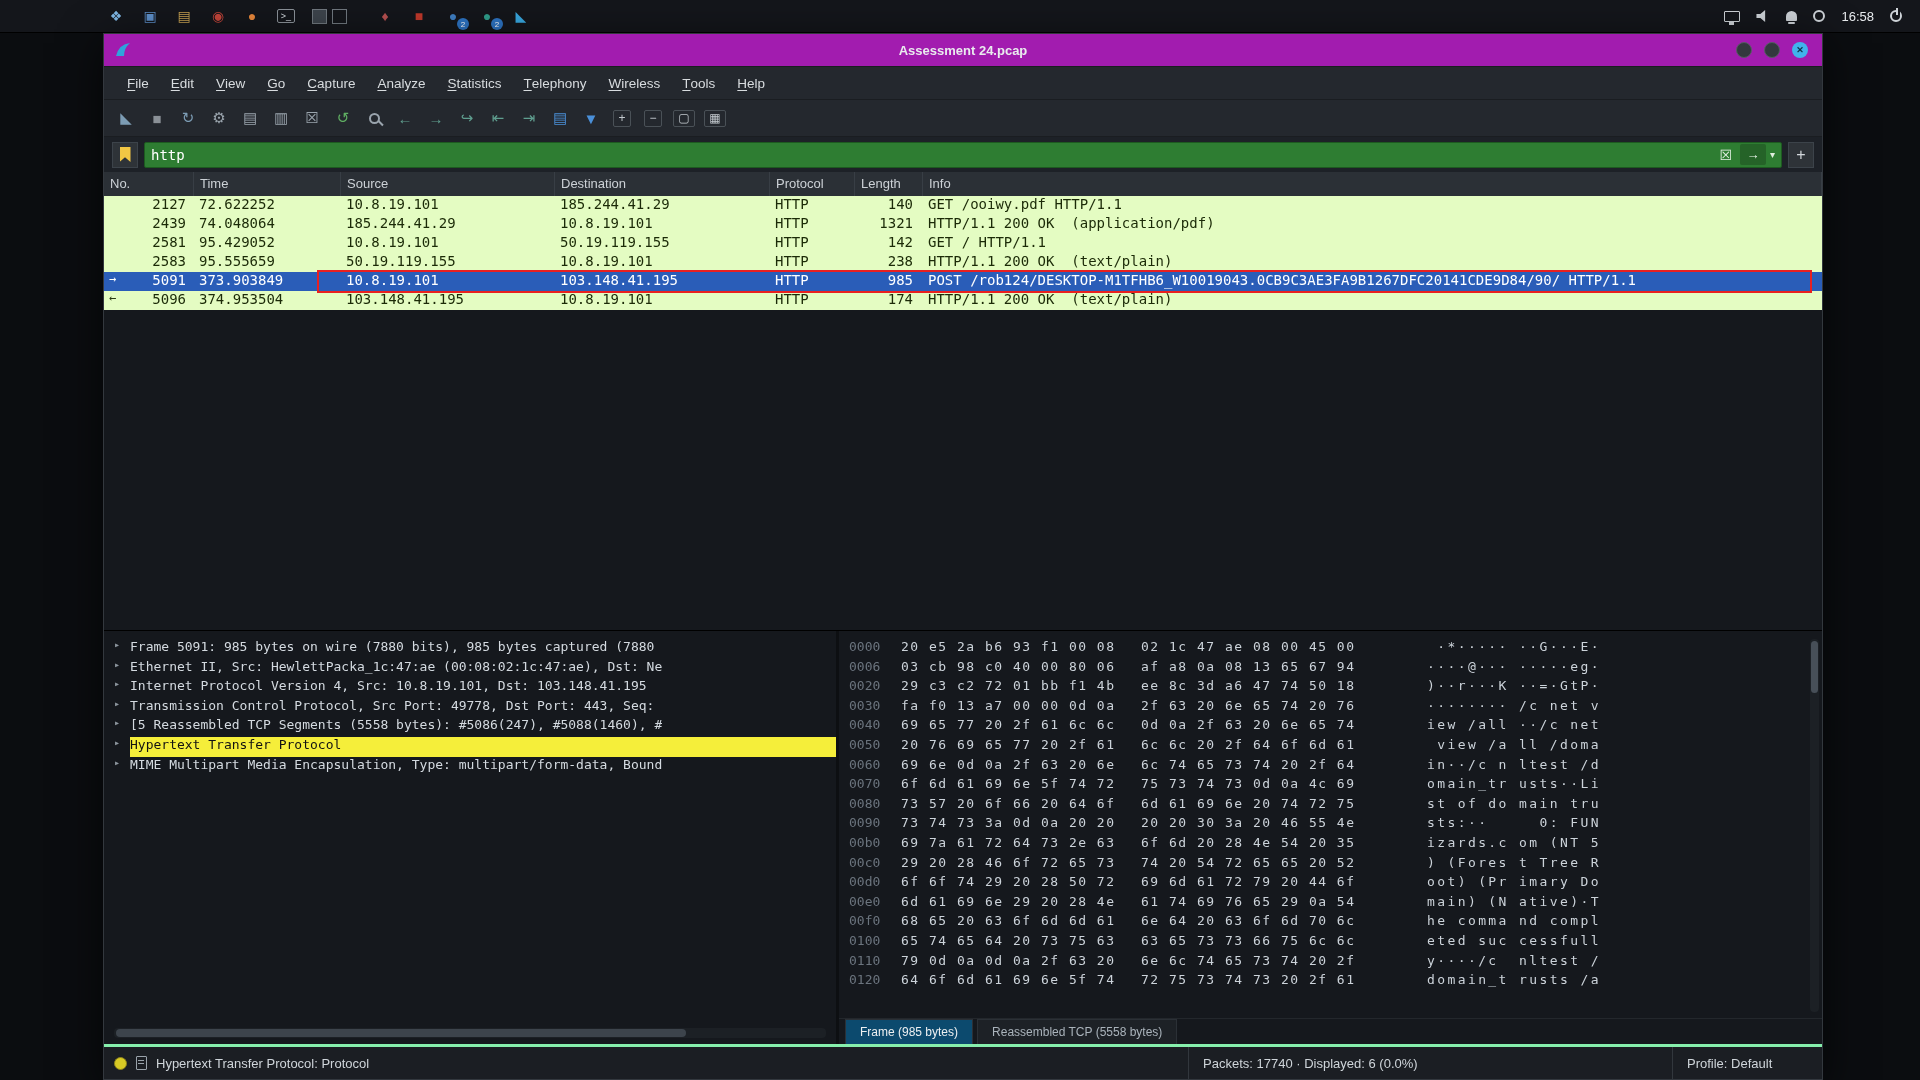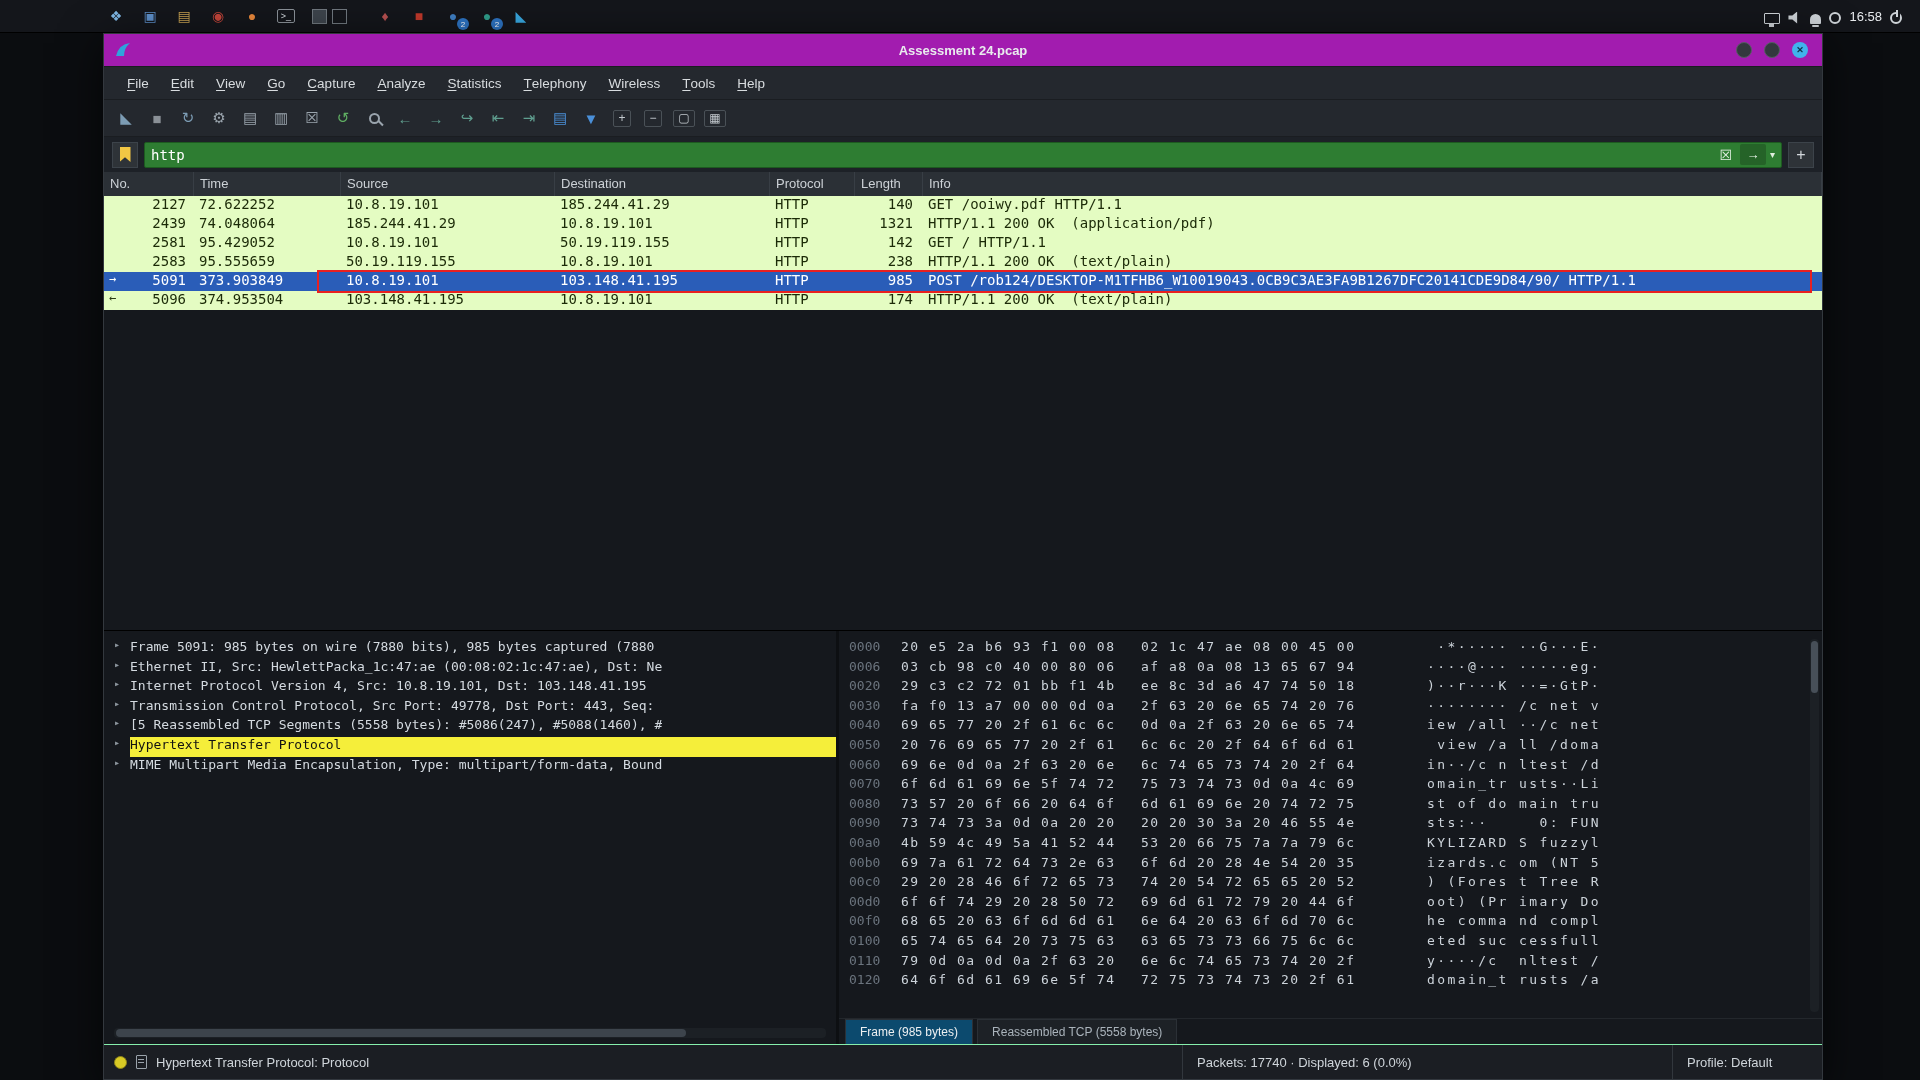--- a/index.html
+++ b/index.html
@@ -14,21 +14,21 @@
   .tb-ico { width:24px; height:24px; display:flex; align-items:center; justify-content:center;
             font-size:14px; position:relative; }
   .tb-ico.boxed span { border:1px solid #8b9299; font-size:9px; padding:1px 3px; border-radius:2px; }
   .tb-ico .badge { position:absolute; right:-4px; bottom:-2px; width:12px; height:12px;
                    background:#2d74c4; color:#fff; border-radius:50%; font-size:8px;
                    display:flex; align-items:center; justify-content:center; }
   .tb-ws { display:flex; align-items:center; gap:5px; margin-left:14px; }
   .ws { width:15px; height:15px; border:1px solid #70787f; }
   .ws.active { background:#3d444c; }
   .tb-apps { margin-left:26px; }
-  .tb-right { margin-left:auto; display:flex; align-items:flex-end; gap:8px; }
+  .tb-right { margin-left:auto; display:flex; align-items:center; gap:16px; }
   .clock { font-size:13px; color:#e8ebee; }
   .shape { display:inline-block; position:relative; }
   .shape-monitor { width:16px; height:11px; border:1.5px solid #ced3d8; border-radius:1px; }
   .shape-monitor::after { content:""; position:absolute; left:4px; bottom:-4px; width:5px; height:3px;
                           background:#ced3d8; }
   .shape-volume { width:14px; height:12px; background:#ced3d8;
                   clip-path:polygon(0 33%,28% 33%,62% 0,62% 100%,28% 67%,0 67%); }
   .shape-bell { width:11px; height:10px; background:#ced3d8; border-radius:6px 6px 1px 1px; }
   .shape-bell::after { content:""; position:absolute; left:2px; bottom:-3px; width:7px; height:2px;
                        background:#ced3d8; border-radius:1px; }
@@ -134,22 +134,22 @@
          background:#1c2025; border-radius:4px; }
   .vsb .thumb { position:absolute; top:2px; left:1px; right:1px; height:52px;
                 background:#474f58; border-radius:4px; }
   .tabs { height:26px; display:flex; align-items:stretch; background:#15181d;
           border-top:1px solid #23272c; padding-left:6px; gap:4px; }
   .tab { padding:0 14px; font-size:12px; color:#aab3bb; display:flex; align-items:center;
          background:#1d2126; border:1px solid #2b3036; border-bottom:none; }
   .tab.active { background:#0c4a6e; color:#eceff1; }
 
   
-  .statusbar { height:35px; flex:0 0 auto; background:#1b1e23; border-top:1px solid #86efac;
-               display:flex; align-items:center; font-size:13px; color:#cfd5da;gap:6px; }
+  .statusbar { height:35px; flex:0 0 auto; background:#1b1e23; border-top:3px solid #86efac;
+               display:flex; align-items:center; font-size:13px; color:#cfd5da; }
   .sb-left { flex:1; display:flex; align-items:center; gap:9px; padding-left:10px; height:100%; }
   .expert-dot { width:13px; height:13px; border-radius:50%; background:#d8ca25;
                 border:1px solid #8f851a; flex:0 0 auto; }
   .comment-icon { width:11px; height:14px; border:1.5px solid #9aa3ab; border-radius:1px;
                   position:relative; flex:0 0 auto; }
   .comment-icon::after { content:""; position:absolute; left:1px; top:3px; width:6px; height:1px;
                          background:#9aa3ab; box-shadow:0 3px 0 #9aa3ab; }
   .sb-mid { width:484px; border-left:1px solid #32373d; padding-left:14px; height:100%;
             display:flex; align-items:center; }
   .sb-right { width:150px; border-left:1px solid #32373d; padding-left:14px; height:100%;
@@ -406,24 +406,24 @@
           <div class="hx"><span class="off">0000</span><span class="h1">20 e5 2a b6 93 f1 00 08</span><span class="h2">02 1c 47 ae 08 00 45 00</span><span class="asc"> ·*····· ··G···E·</span></div>
           <div class="hx"><span class="off">0006</span><span class="h1">03 cb 98 c0 40 00 80 06</span><span class="h2">af a8 0a 08 13 65 67 94</span><span class="asc">····@··· ·····eg·</span></div>
           <div class="hx"><span class="off">0020</span><span class="h1">29 c3 c2 72 01 bb f1 4b</span><span class="h2">ee 8c 3d a6 47 74 50 18</span><span class="asc">)··r···K ··=·GtP·</span></div>
           <div class="hx"><span class="off">0030</span><span class="h1">fa f0 13 a7 00 00 0d 0a</span><span class="h2">2f 63 20 6e 65 74 20 76</span><span class="asc">········ /c net v</span></div>
           <div class="hx"><span class="off">0040</span><span class="h1">69 65 77 20 2f 61 6c 6c</span><span class="h2">0d 0a 2f 63 20 6e 65 74</span><span class="asc">iew /all ··/c net</span></div>
           <div class="hx"><span class="off">0050</span><span class="h1">20 76 69 65 77 20 2f 61</span><span class="h2">6c 6c 20 2f 64 6f 6d 61</span><span class="asc"> view /a ll /doma</span></div>
           <div class="hx"><span class="off">0060</span><span class="h1">69 6e 0d 0a 2f 63 20 6e</span><span class="h2">6c 74 65 73 74 20 2f 64</span><span class="asc">in··/c n ltest /d</span></div>
           <div class="hx"><span class="off">0070</span><span class="h1">6f 6d 61 69 6e 5f 74 72</span><span class="h2">75 73 74 73 0d 0a 4c 69</span><span class="asc">omain_tr usts··Li</span></div>
           <div class="hx"><span class="off">0080</span><span class="h1">73 57 20 6f 66 20 64 6f</span><span class="h2">6d 61 69 6e 20 74 72 75</span><span class="asc">st of do main tru</span></div>
           <div class="hx"><span class="off">0090</span><span class="h1">73 74 73 3a 0d 0a 20 20</span><span class="h2">20 20 30 3a 20 46 55 4e</span><span class="asc">sts:··     0: FUN</span></div>
-          <div class="hx"><span class="off">00a0</span><span class="h1">4b 59 4c 49 5a 41 52 44</span><span class="h2">53 20 66 75 7a 7a 79 6c</span><span class="asc">KYLIZARD S fuzzyl</span></div>
           <div class="hx"><span class="off">00b0</span><span class="h1">69 7a 61 72 64 73 2e 63</span><span class="h2">6f 6d 20 28 4e 54 20 35</span><span class="asc">izards.c om (NT 5</span></div>
           <div class="hx"><span class="off">00c0</span><span class="h1">29 20 28 46 6f 72 65 73</span><span class="h2">74 20 54 72 65 65 20 52</span><span class="asc">) (Fores t Tree R</span></div>
           <div class="hx"><span class="off">00d0</span><span class="h1">6f 6f 74 29 20 28 50 72</span><span class="h2">69 6d 61 72 79 20 44 6f</span><span class="asc">oot) (Pr imary Do</span></div>
+          <div class="hx"><span class="off">00e0</span><span class="h1">6d 61 69 6e 29 20 28 4e</span><span class="h2">61 74 69 76 65 29 0a 54</span><span class="asc">main) (N ative)·T</span></div>
           <div class="hx"><span class="off">00f0</span><span class="h1">68 65 20 63 6f 6d 6d 61</span><span class="h2">6e 64 20 63 6f 6d 70 6c</span><span class="asc">he comma nd compl</span></div>
           <div class="hx"><span class="off">0100</span><span class="h1">65 74 65 64 20 73 75 63</span><span class="h2">63 65 73 73 66 75 6c 6c</span><span class="asc">eted suc cessfull</span></div>
           <div class="hx"><span class="off">0110</span><span class="h1">79 0d 0a 0d 0a 2f 63 20</span><span class="h2">6e 6c 74 65 73 74 20 2f</span><span class="asc">y····/c  nltest /</span></div>
           <div class="hx"><span class="off">0120</span><span class="h1">64 6f 6d 61 69 6e 5f 74</span><span class="h2">72 75 73 74 73 20 2f 61</span><span class="asc">domain_t rusts /a</span></div>
         </div>
       <div class="vsb">
         <div class="thumb"></div>
       </div>
       <div class="tabs">
           <div class="tab active">Frame (985 bytes)</div>

